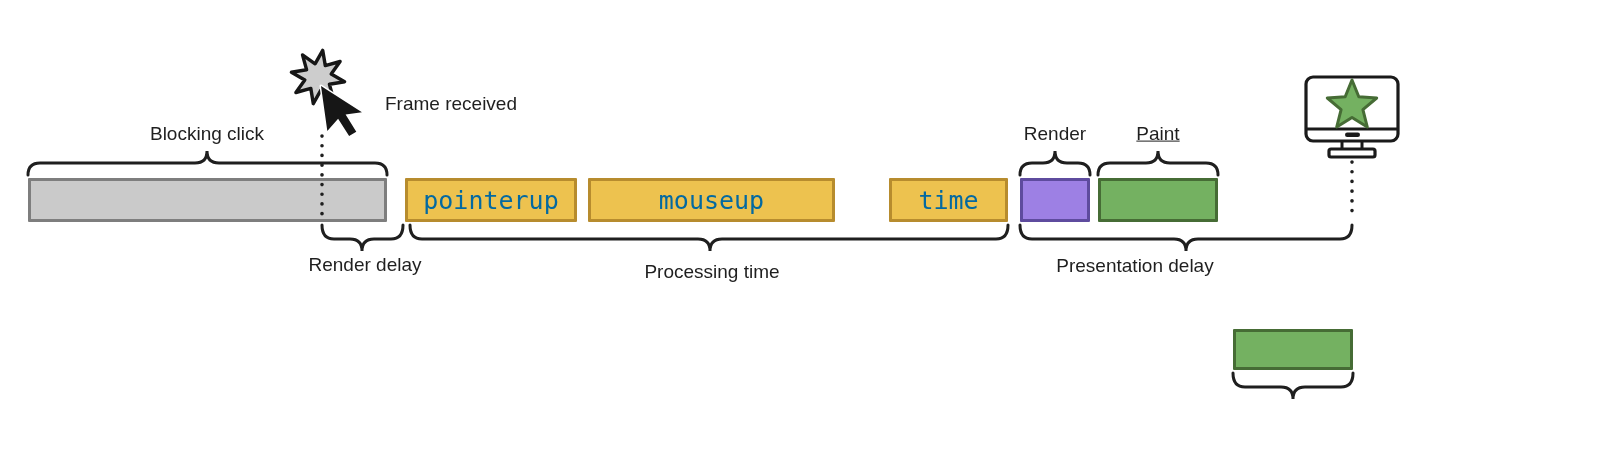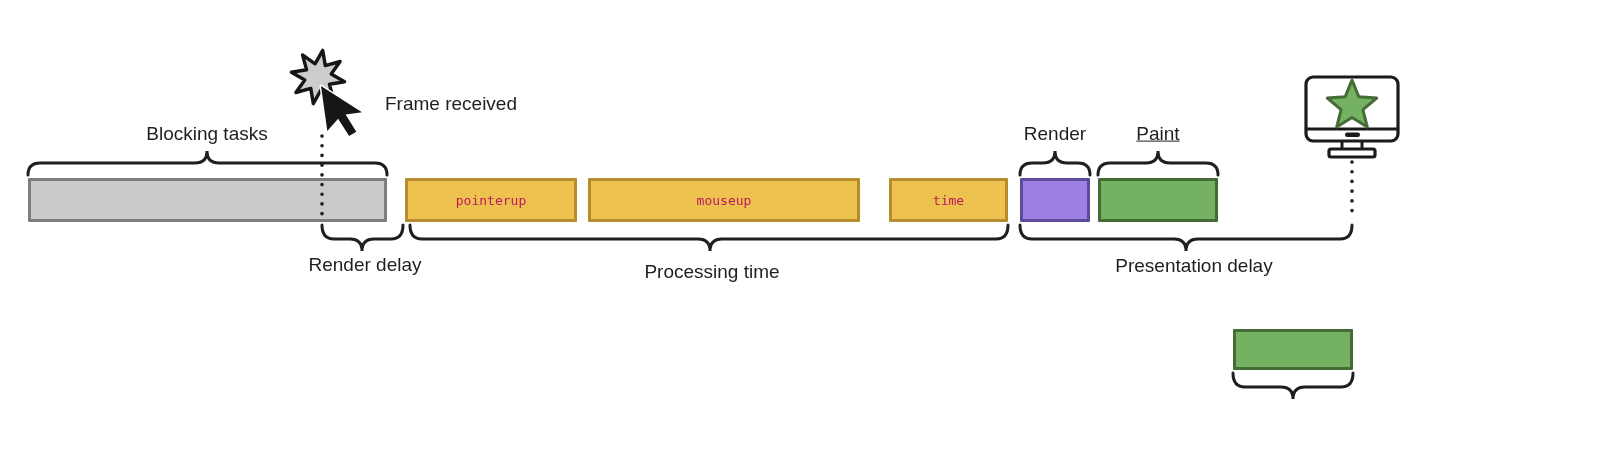--- a/index.html
+++ b/index.html
@@ -10,21 +10,21 @@
   .bar{
     position:absolute;top:178px;height:44px;box-sizing:border-box;
     border:3px solid #000;border-radius:1px;
     display:flex;align-items:center;justify-content:center;z-index:1;
   }
   .bar.gray  {background:var(--task-gray-fill);  border-color:var(--task-gray-border);}
   .bar.yellow{background:var(--task-yellow-fill);border-color:var(--task-yellow-border);}
   .bar.purple{background:var(--render-purple-fill);border-color:var(--render-purple-border);}
   .bar.green {background:var(--paint-green-fill); border-color:var(--paint-green-border);}
   .bar .mono{
-    font-family:"DejaVu Sans Mono",monospace;font-size:13px;color:#be185d;white-space:nowrap;
+    font-family:"DejaVu Sans Mono",monospace;font-size:25px;color:#0369a1;white-space:nowrap;
   }
   .overlay{position:absolute;left:0;top:0;z-index:2;pointer-events:none;}
   .brace{fill:none;stroke:var(--ink);stroke-width:3;stroke-linecap:round;}
   .dotline{fill:none;stroke:var(--ink);stroke-width:3.6;stroke-linecap:round;stroke-dasharray:0.1 9.6;}
   .burst{fill:var(--burst-gray);stroke:#161616;stroke-width:3.4;stroke-linejoin:round;}
   .cursor{fill:#161616;stroke:#ffffff;stroke-width:3;paint-order:stroke;stroke-linejoin:round;}
   .monitor-stroke{fill:#ffffff;stroke:#1a1a1a;stroke-width:3.2;stroke-linejoin:round;}
   .monitor-line{fill:none;stroke:#1a1a1a;stroke-width:3;}
   .monitor-dash{fill:#1a1a1a;}
   .greenstar{fill:var(--paint-green-fill);stroke:var(--paint-green-border);stroke-width:3;stroke-linejoin:round;}
@@ -36,21 +36,21 @@
 </style>
 </head>
 <body>
 
 <div class="stage">
 
   <div class="bar gray" style="left:28px;  width:359px;"></div>
   <div class="bar yellow" style="left:405px; width:172px;">
     <span class="mono">pointerup</span>
   </div>
-  <div class="bar yellow" style="left:588px; width:272px;">
+  <div class="bar yellow" style="left:588px; width:247px;">
     <span class="mono">mouseup</span>
   </div>
   <div class="bar yellow" style="left:889px; width:119px;">
     <span class="mono">time</span>
   </div>
   <div class="bar purple" style="left:1020px;width:70px;"></div>
   <div class="bar green" style="left:1098px;width:120px;"></div>
   <div class="bar green" style="left:1233px;top:329px;width:120px;height:41px;"></div>
 
   <svg class="overlay" width="1600" height="450" viewBox="0 0 1600 450">
@@ -79,21 +79,21 @@
       <line class="monitor-line" x1="1306" y1="129" x2="1398" y2="129"></line>
       <rect class="monitor-dash" x="1345" y="132.5" width="15" height="4.5" rx="2.2"></rect>
       <path class="monitor-line" d="M1342,141 L1342,149 M1362,141 L1362,149"></path>
       <rect class="monitor-stroke" x="1329" y="149" width="46" height="8" rx="2"></rect>
       <g>
         <polygon class="greenstar" points="1352,80 1358.8,96.7 1376.7,98 1362.9,109.6 1367.3,127 1352,117.5 1336.7,127 1341.1,109.6 1327.3,98 1345.2,96.7"></polygon>
       </g>
     </g>
   </svg>
 
-  <div class="lbl" style="left:207px; top:134px;">Blocking tasks</div>
+  <div class="lbl" style="left:207px; top:134px;">Blocking click</div>
   <div class="lbl left" style="left:385px; top:104px;">Frame received</div>
   <div class="lbl" style="left:365px; top:265px;">Render delay</div>
   <div class="lbl" style="left:712px; top:272px;">Processing time</div>
   <div class="lbl" style="left:1055px;top:134px;">Render</div>
   <div class="lbl" style="left:1158px;top:134px;text-decoration:underline;">Paint</div>
-  <div class="lbl" style="left:1194px;top:266px;">Presentation delay</div>
+  <div class="lbl" style="left:1135px;top:266px;">Presentation delay</div>
 
 </div>
 
 </body></html>

